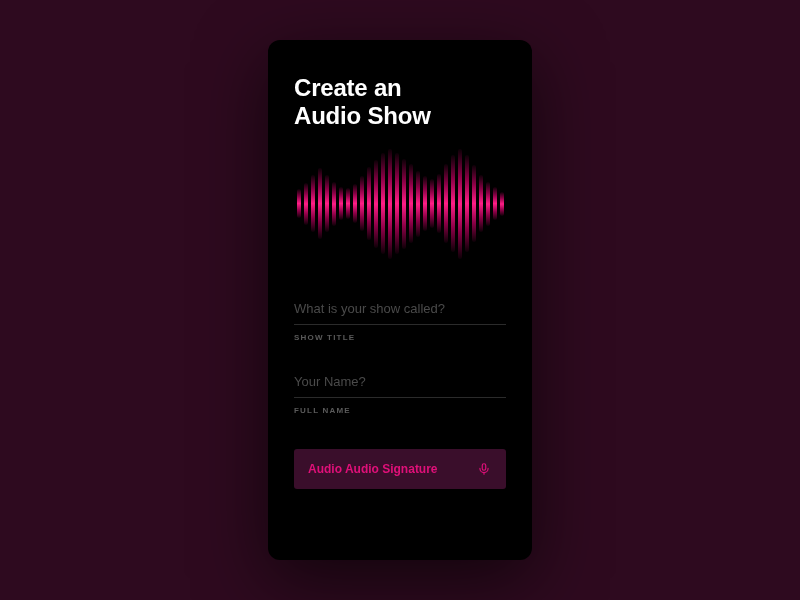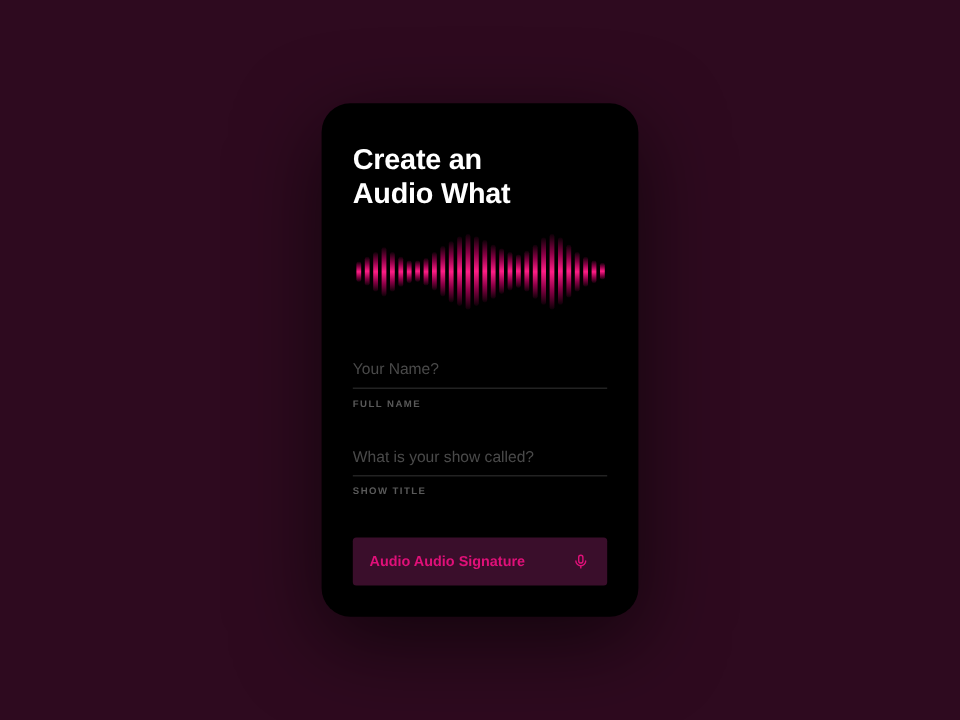--- a/index.html
+++ b/index.html
@@ -6,23 +6,23 @@
   html, body { width: 800px; height: 600px; }
   body {
     background: #2e0a1f;
     display: flex;
     align-items: center;
     justify-content: center;
     font-family: -apple-system, "Segoe UI", Helvetica, Arial, sans-serif;
   }
   .phone {
     width: 264px;
-    height: 428px;
+    height: 520px;
     background: #000;
-    border-radius: 24px;
+    border-radius: 12px;
     box-shadow: 0 20px 70px rgba(0,0,0,0.6);
     padding: 34px 26px 26px 26px;
     display: flex;
     flex-direction: column;
     position: relative;
     overflow: hidden;
   }
   .title {
     color: #fff;
     font-weight: 800;
@@ -93,21 +93,21 @@
   }
   .record-btn .mic svg { display: block; }
 </style>
 </head>
 <body>
 
 <div class="phone">
 
   <h1 class="title">
     <span>Create an</span><br>
-    <span>Audio What</span>
+    <span>Audio Show</span>
   </h1>
 
   <div class="wave" id="wave">
       <span style="height: 26%;"></span>
       <span style="height: 38%;"></span>
       <span style="height: 52%;"></span>
       <span style="height: 64%;"></span>
       <span style="height: 52%;"></span>
       <span style="height: 40%;"></span>
       <span style="height: 30%;"></span>
@@ -132,27 +132,27 @@
       <span style="height: 70%;"></span>
       <span style="height: 52%;"></span>
       <span style="height: 40%;"></span>
       <span style="height: 30%;"></span>
       <span style="height: 22%;"></span>
     </div>
 
   <div class="form">
 
     <div class="field">
-      <input type="text" placeholder="Your Name?" style="">
-      <label>FULL NAME</label>
+      <input type="text" placeholder="What is your show called?" style="">
+      <label>SHOW TITLE</label>
     </div>
 
     <div class="field">
-      <input type="text" placeholder="What is your show called?" style="">
-      <label>SHOW TITLE</label>
+      <input type="text" placeholder="Your Name?" style="">
+      <label>FULL NAME</label>
     </div>
 
   </div>
 
   <button class="record-btn">
     <span class="label">Audio Audio Signature</span>
     <span class="mic">
       <svg width="14" height="14" viewBox="0 0 24 24" fill="none">
         <rect x="9" y="3" width="6" height="11" rx="3" stroke="#e01079" stroke-width="2"></rect>
         <path d="M5 11a7 7 0 0 0 14 0" stroke="#e01079" stroke-width="2" stroke-linecap="round"></path>

